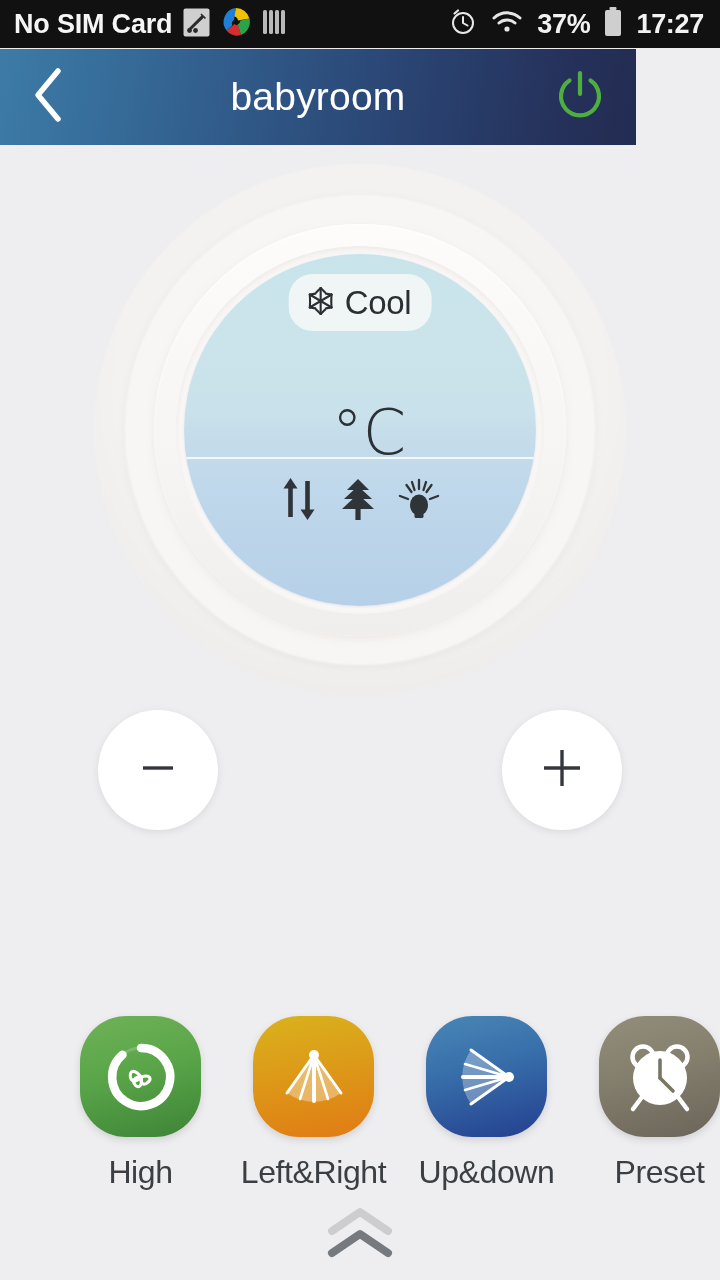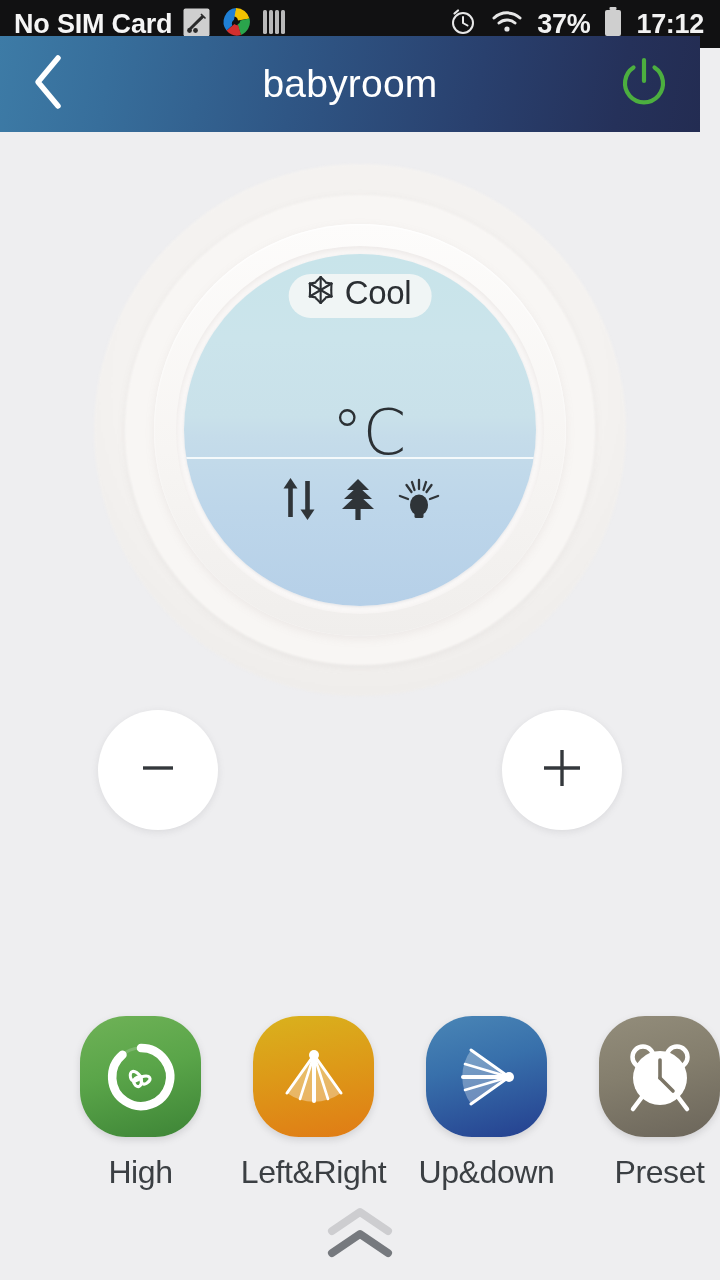--- a/index.html
+++ b/index.html
@@ -58,22 +58,22 @@
   #clock-text {
     color: #f2f2f2;
     font-size: 27px;
     font-weight: 600;
     letter-spacing: -0.3px;
   }
 
   
   #header-bar {
     position: absolute;
-    top: 36px; left: 0;
-    width: 700px;
+    top: 49px; left: 0;
+    width: 636px;
     height: 96px;
     background: linear-gradient(100deg, #3d7ba6 0%, #376e9b 16%, #2f5685 42%, #29406e 68%, #25315a 88%, #232c52 100%);
     display: flex;
     align-items: center;
   }
   #back-button {
     position: absolute;
     left: 0; top: 0;
     width: 96px; height: 96px;
     display: flex;
@@ -161,26 +161,26 @@
     left: 0; right: 0;
     top: 203px;
     height: 2px;
     background: rgba(255,255,255,0.82);
   }
   #mode-pill {
     position: absolute;
     left: 50%;
     transform: translateX(-50%);
     top: 20px;
-    height: 44px;
+    height: 57px;
     padding: 0 20px 0 16px;
     border-radius: 24px;
     background: rgba(246,248,247,0.86);
     display: flex;
-    align-items: flex-start;
+    align-items: center;
     gap: 8px;
     cursor: pointer;
   }
   #mode-label {
     font-size: 33px;
     color: #2b2f33;
     font-weight: 400;
     letter-spacing: -0.3px;
   }
   #temp-block {
@@ -346,21 +346,21 @@
           <circle cx="16" cy="19" r="2.6" fill="#e6e6e6"></circle>
         </svg>
       </span>
       <span id="battery-pct">37%</span>
       <span class="sb-icon">
         <svg width="18" height="30" viewBox="0 0 18 30">
           <rect x="5.5" y="0" width="7" height="3" rx="1" fill="#cfcfcf"></rect>
           <rect x="1" y="3" width="16" height="26" rx="2" fill="#cfcfcf"></rect>
         </svg>
       </span>
-      <span id="clock-text">17:12</span>
+      <span id="clock-text">17:27</span>
     </div>
   </div>
 
   <div id="header-bar">
     <div id="back-button">
       <span>
         <svg width="34" height="56" viewBox="0 0 34 56">
           <path d="M27 4 L7 28 L27 52" fill="none" stroke="#ffffff" stroke-width="5.5" stroke-linecap="round" stroke-linejoin="round"></path>
         </svg>
       </span>

